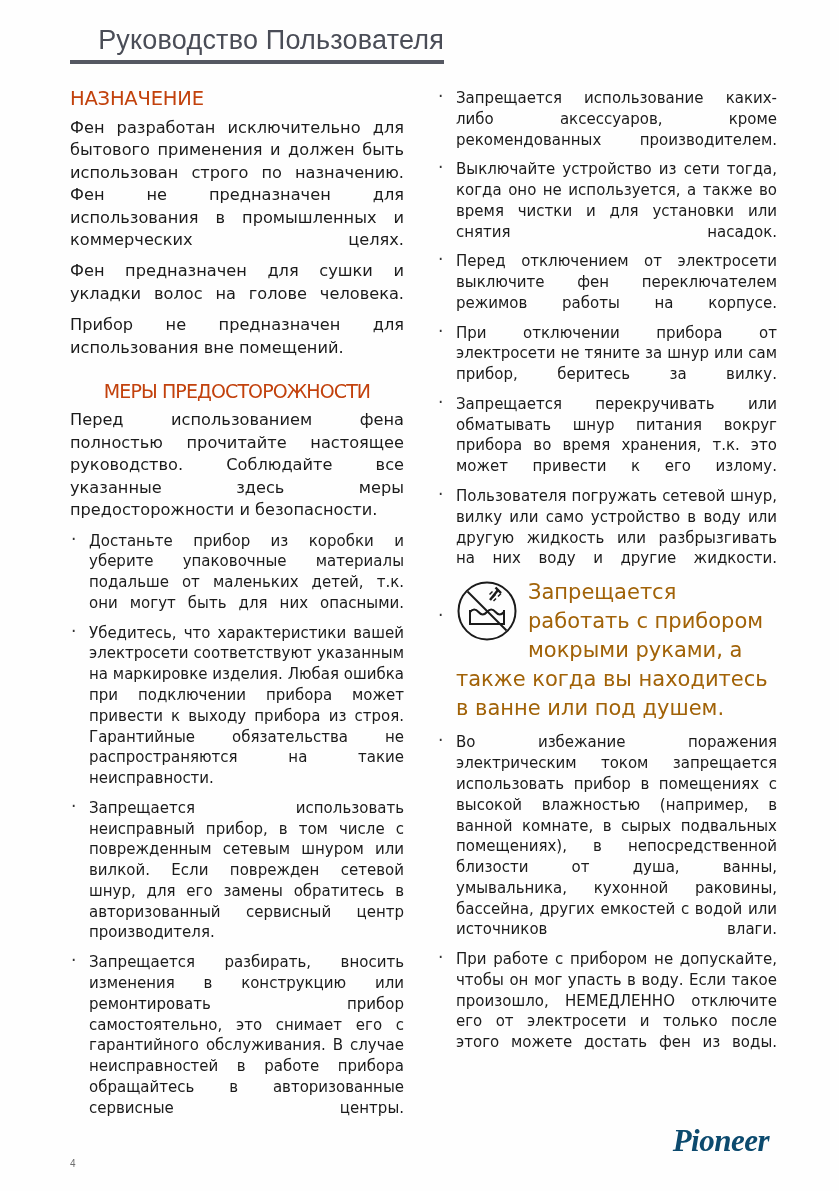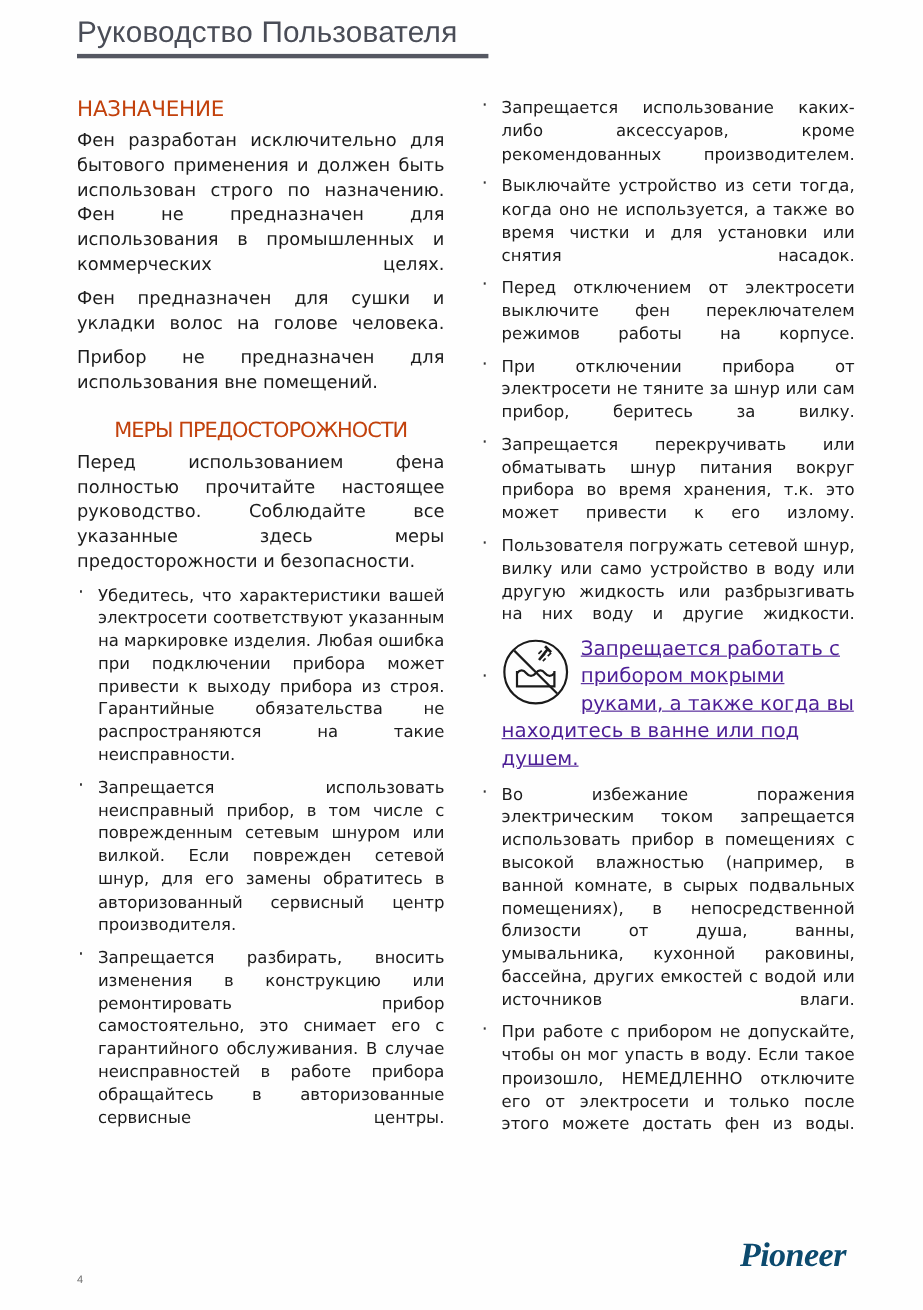--- a/index.html
+++ b/index.html
@@ -15,22 +15,23 @@
     font-family: "DejaVu Sans", "Liberation Sans", sans-serif;
     color: #1b1b1b;
     overflow: hidden;
     box-sizing: border-box;
   }
 
   
   .doc-header {
     position: absolute;
     left: 70px;
-    top: 15px;
+    top: 26px;
     width: 374px;
+    text-align: right;
   }
   .doc-header-title {
     font-family: "Liberation Sans", "DejaVu Sans", sans-serif;
     font-size: 27px;
     font-weight: 400;
     letter-spacing: 0.2px;
     color: #4a4d57;
     line-height: 1.05;
     white-space: nowrap;
   }
@@ -97,24 +98,23 @@
     top: -3px;
     font-size: 17px;
     color: #333;
   }
 
   
   .bullet-icon-item {
     position: relative;
     padding-left: 19px;
     margin: 0 0 9px 0;
-    font-size: 18px;
+    font-size: 21px;
     line-height: 1.385;
-    color: #4c1d95;
-    text-decoration: underline;
+    color: #a16207;
   }
   .bullet-icon-item::before {
     content: "·";
     position: absolute;
     left: 1px;
     top: 26px;
     font-size: 17px;
     color: #333;
   }
   .icon-float {
@@ -168,20 +168,21 @@
       <p class="para last-justify">Фен разработан исключительно для бытового применения и должен быть использован строго по назначению. Фен не предназначен для использования в промышленных и коммерческих целях.</p>
       <p class="para last-justify">Фен предназначен для сушки и укладки волос на голове человека.</p>
       <p class="para">Прибор не предназначен для использования вне помещений.</p>
     </div>
 
     <div>
       <h2 class="section-heading tight spaced-top">МЕРЫ ПРЕДОСТОРОЖНОСТИ</h2>
       <p class="para">Перед использованием фена полностью прочитайте настоящее руководство. Соблюдайте все указанные здесь меры предосторожности и безопасности.</p>
 
       <ul class="bullets">
+        <li class="bullet-item jl">Достаньте прибор из коробки и уберите упаковочные материалы подальше от маленьких детей, т.к. они могут быть для них опасными.</li>
         <li class="bullet-item jl">Убедитесь, что характеристики вашей электросети соответствуют указанным на маркировке изделия. Любая ошибка при подключении прибора может привести к выходу прибора из строя. Гарантийные обязательства не распространяются на такие неисправности.</li>
         <li class="bullet-item jl">Запрещается использовать неисправный прибор, в том числе с поврежденным сетевым шнуром или вилкой. Если поврежден сетевой шнур, для его замены обратитесь в авторизованный сервисный центр производителя.</li>
         <li class="bullet-item jl">Запрещается разбирать, вносить изменения в конструкцию или ремонтировать прибор самостоятельно, это снимает его с гарантийного обслуживания. В случае неисправностей в работе прибора обращайтесь в авторизованные сервисные центры.</li>
       </ul>
     </div>
   </div>
 
   <div class="col col-right">
 
     <ul class="bullets">

